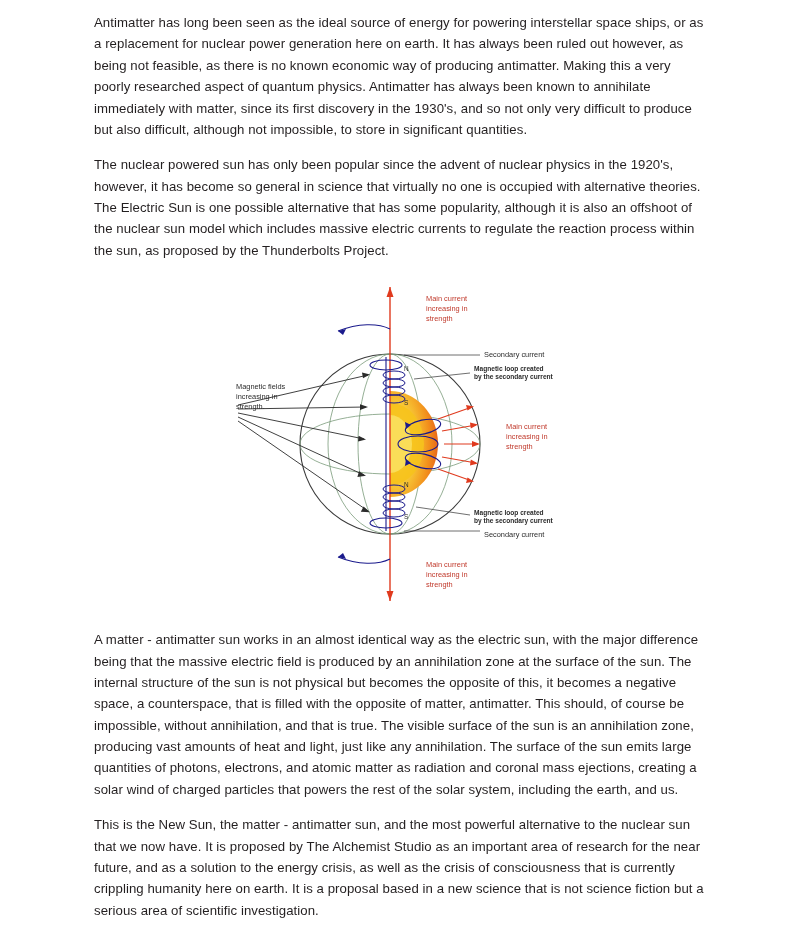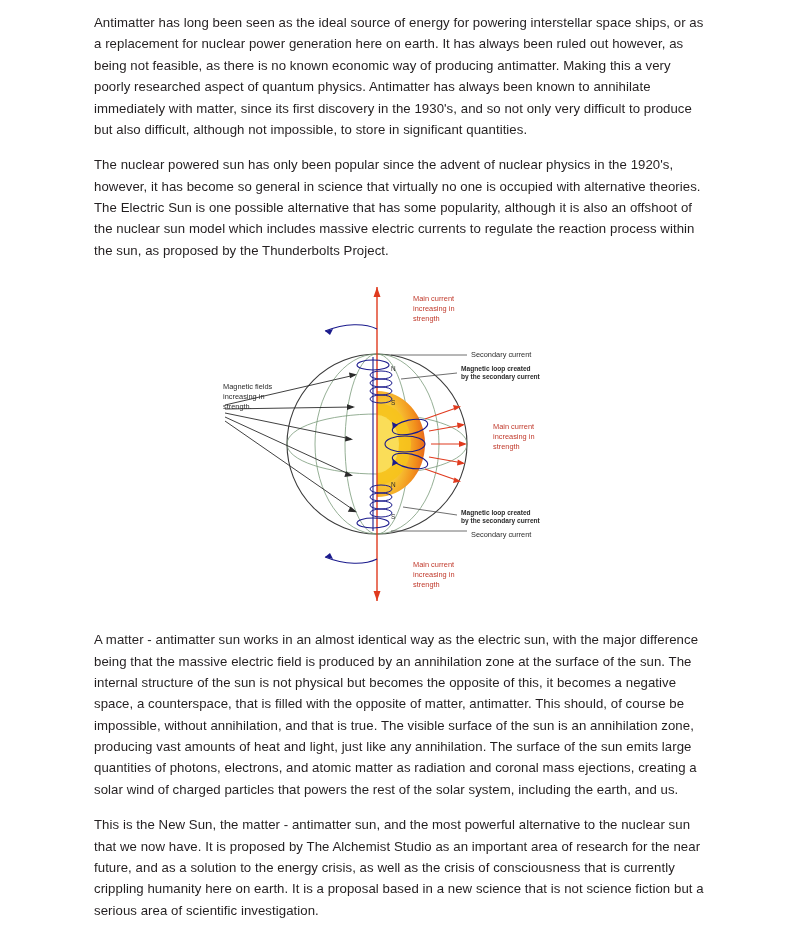--- a/index.html
+++ b/index.html
@@ -30,21 +30,21 @@
     letter-spacing: 0.005em;
   }
   .figure-wrap {
     position: relative;
     width: 612px;
     height: 330px;
     margin: 18px 0 20px 0;
   }
   .figure-inner {
     position: absolute;
-    left: 111px;
+    left: 124px;
     top: 0;
     width: 400px;
     height: 330px;
   }
   svg.diagram {
     display: block;
   }
   .lbl {
     font-family: "Liberation Sans", sans-serif;
     fill: #2b2b2b;

